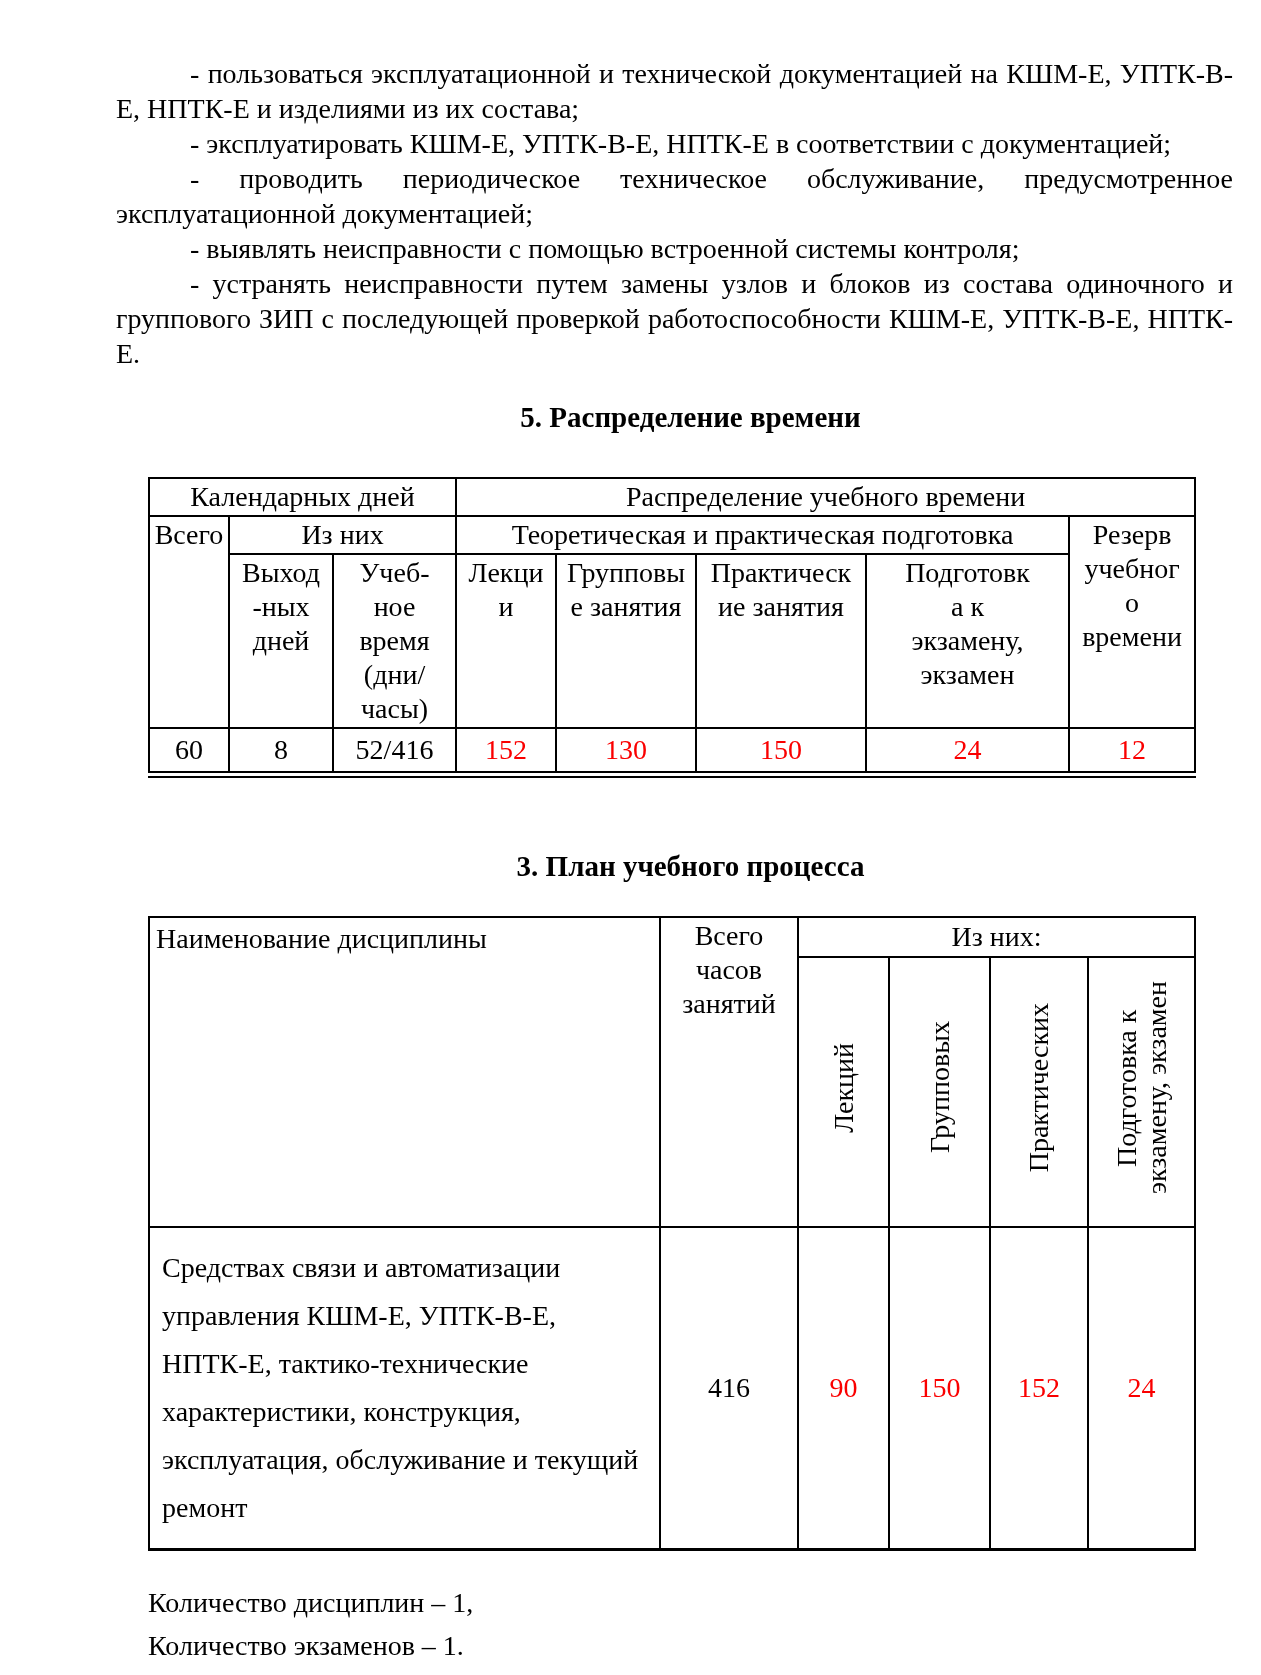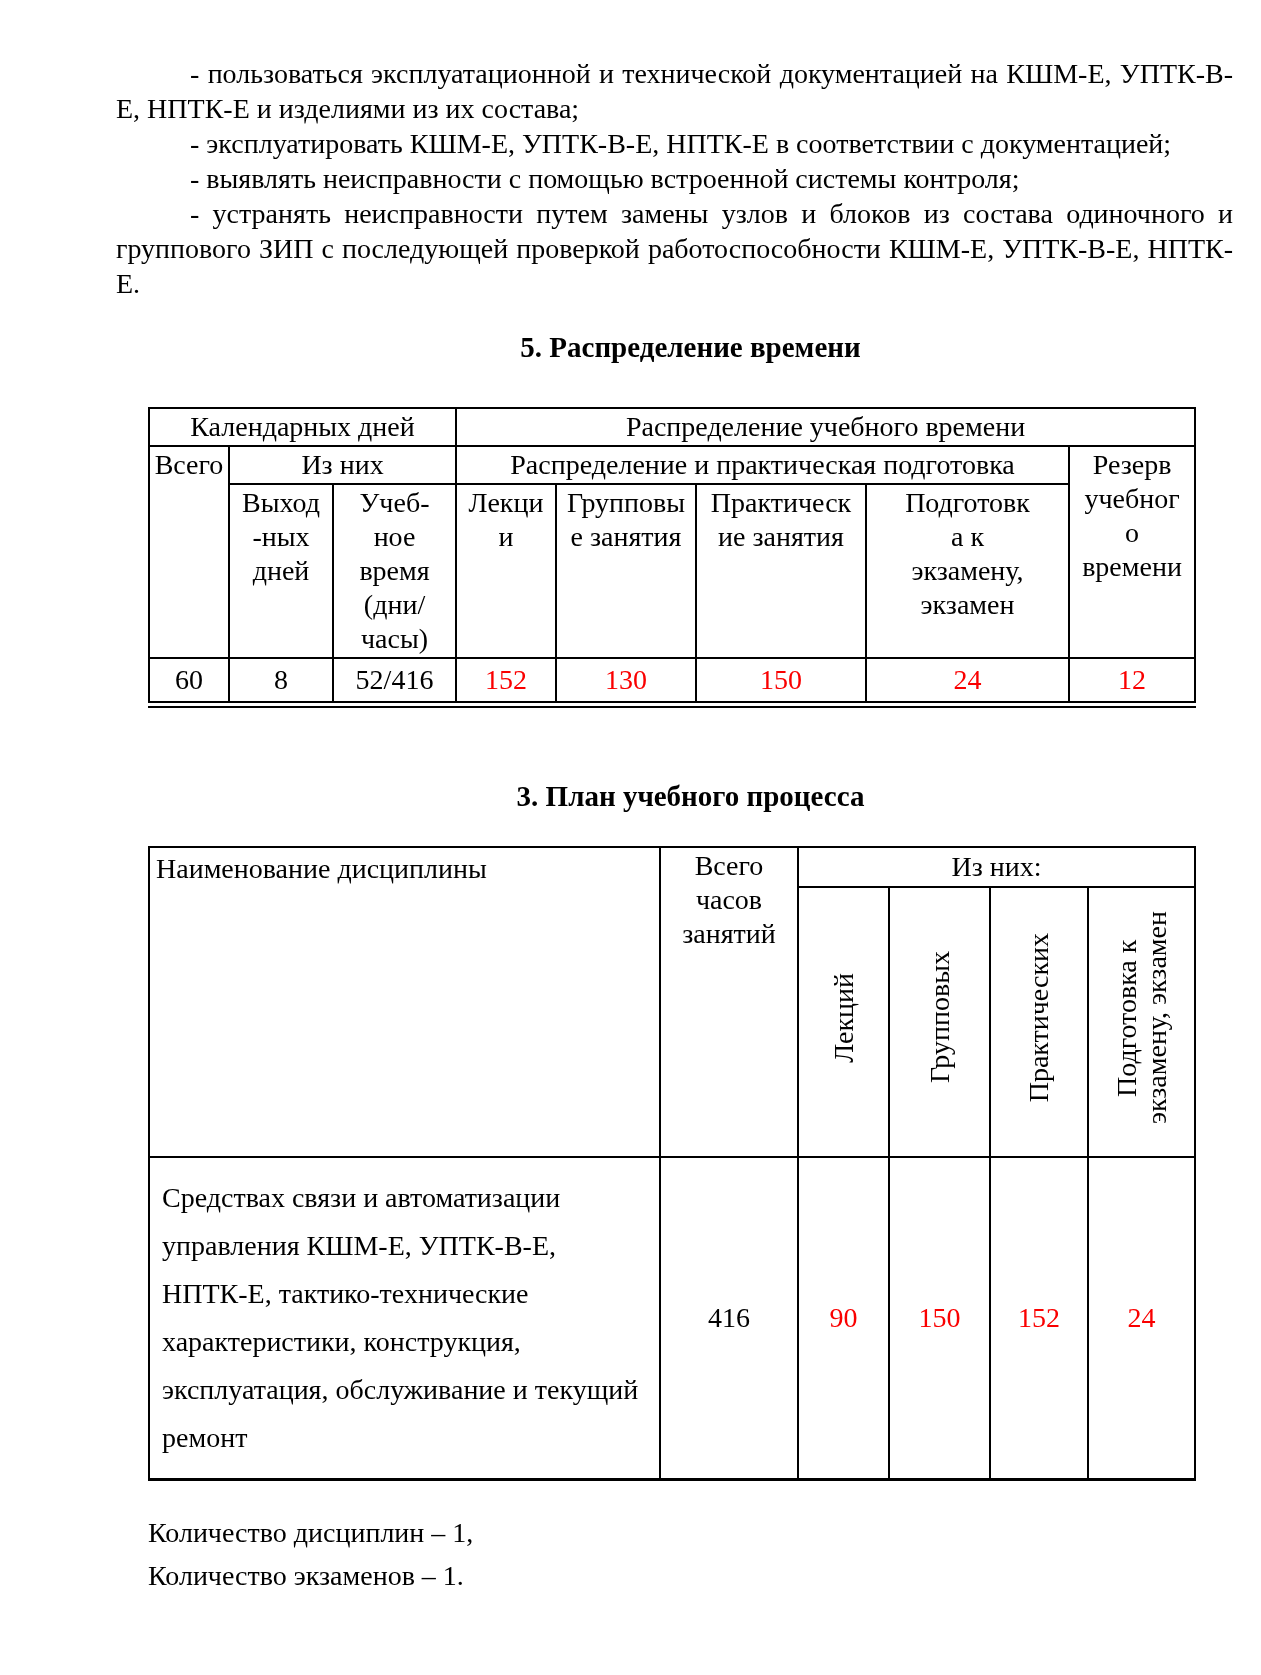--- a/index.html
+++ b/index.html
@@ -51,20 +51,21 @@
   .footer { margin:30px 28px 0 148px; font-size:28px; line-height:43px; }
 </style>
 </head>
 <body>
 
 <div class="page">
 
   <div class="intro">
     <p>- пользоваться эксплуатационной и технической документацией на КШМ-Е, УПТК-В-Е, НПТК-Е и изделиями из их состава;</p>
     <p>- эксплуатировать КШМ-Е, УПТК-В-Е, НПТК-Е в соответствии с документацией;</p>
+    <p>- проводить периодическое техническое обслуживание, предусмотренное эксплуатационной документацией;</p>
     <p>- выявлять неисправности с помощью встроенной системы контроля;</p>
     <p>- устранять неисправности путем замены узлов и блоков из состава одиночного и группового ЗИП с последующей проверкой работоспособности КШМ-Е, УПТК-В-Е, НПТК-Е.</p>
   </div>
 
   <h2 class="doc-heading h-time">5. Распределение времени</h2>
 
   <table class="t1">
     <colgroup>
       <col style="width:80px">
         <col style="width:104px">
@@ -76,21 +77,21 @@
         <col style="width:126px">
     </colgroup>
     <tbody>
         <tr class="row-top">
       <th colspan="3" class="center va-mid">Календарных дней</th>
       <th colspan="5" class="center va-mid">Распределение учебного времени</th>
     </tr>
     <tr class="row-mid">
       <th rowspan="2" class="center va-top">Всего</th>
       <th colspan="2" class="center va-mid">Из них</th>
-      <th colspan="4" class="center va-mid">Распределение и практическая подготовка</th>
+      <th colspan="4" class="center va-mid">Теоретическая и практическая подготовка</th>
       <th rowspan="2" class="center va-top prewrap">Резерв
 учебног
 о
 времени</th>
     </tr>
     <tr class="row-sub">
       <th class="center va-top prewrap">Выход
 -ных
 дней</th>
       <th class="center va-top prewrap">Учеб-

